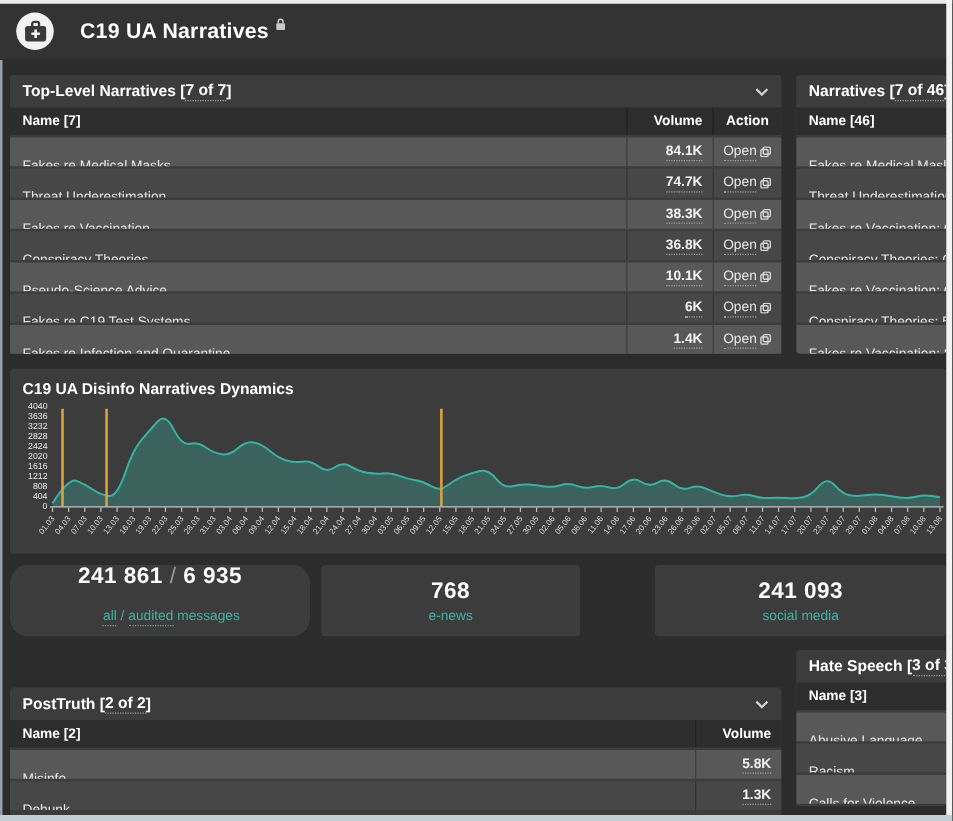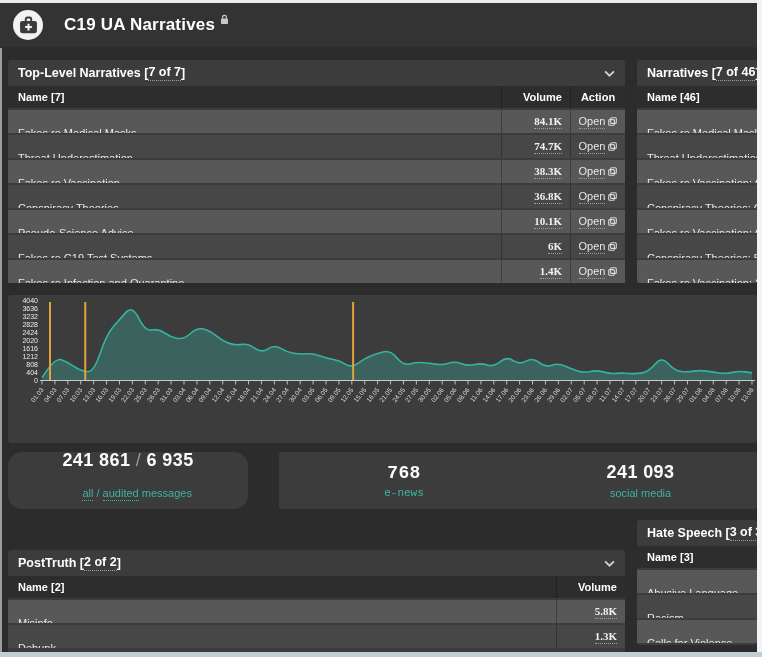--- a/index.html
+++ b/index.html
@@ -40,33 +40,33 @@
   .c{display:flex;align-items:center;min-width:0;overflow:hidden;}
   .c.name{flex:1;padding:0 10px;border-right:1px solid rgba(0,0,0,.28);white-space:nowrap;}
   .c.vol{width:60px;flex:0 0 auto;justify-content:flex-end;padding-right:8px;
          border-right:1px solid rgba(0,0,0,.28);font-weight:bold;}
   .c.act{width:54px;flex:0 0 auto;justify-content:center;}
   .c.name-only{flex:1;padding:0 10px;white-space:nowrap;border-right:none;}
   .c.vol-last{border-right:none;}
 
   .dotted{border-bottom:1px dotted #9e9e9e;padding-bottom:1px;}
   .link{cursor:pointer;white-space:nowrap;margin-top:24px;}
-  .vlink{cursor:pointer;color:#f2f2f2;font-family:Liberation Serif, serif;}
+  .vlink{cursor:pointer;color:#f2f2f2;}
   .olink{cursor:pointer;display:flex;align-items:center;gap:3px;color:#e8e8e8;}
   .open-ic{width:9px;height:9px;stroke:#d8d8d8;fill:none;stroke-width:1.1;}
 
   
   .chart-title{padding:9px 10px 2px 10px;font-size:12.5px;font-weight:bold;color:#ffffff;}
   #dynamics-svg{display:block;margin-top:1px;font-family:"Liberation Sans",sans-serif;}
 
   
   .stat{position:absolute;background:var(--panel-bg,#3c3c3c);border-radius:3px;
         display:flex;flex-direction:column;align-items:center;justify-content:center;}
   #stat1{left:8px;top:452px;width:240px;height:57px;border-radius:14px;}
-  #stat2{left:279px;top:452px;width:250px;height:57px;font-family:Liberation Mono, monospace;}
+  #stat2{left:257px;top:452px;width:207px;height:57px;}
   #stat3{left:524px;top:452px;width:233px;height:57px;}
   .stat-value{font-size:18px;font-weight:bold;color:#fbfbfb;letter-spacing:.4px;}
   .stat-value .sep{color:#9a9a9a;font-weight:normal;}
   .stat-label{font-size:11px;color:var(--accent-teal,#3fb3a4);margin-top:4px;white-space:pre;}
   .stat-label .dotted{border-bottom:1px dotted var(--accent-teal,#3fb3a4);cursor:pointer;}
 </style>
 </head>
 <body>
 
 <div class="screen">
@@ -280,20 +280,21 @@
 
         <div class="trow row3 row-light">
           <div class="c name-only">
             <span class="link dotted">Fakes re Vaccination: Specia</span>
           </div>
         </div>
       </div>
   </div>
 
   <div class="panel" id="panel-chart">
+    <div class="chart-title">C19 UA Disinfo Narratives Dynamics</div>
     <svg id="dynamics-svg" viewBox="0 0 747 120" width="747" height="120">
         <g>
           <text x="30" y="86.5" text-anchor="end" font-size="7" fill="#ececec">0</text>
           <text x="30" y="78.5" text-anchor="end" font-size="7" fill="#ececec">404</text>
           <text x="30" y="70.5" text-anchor="end" font-size="7" fill="#ececec">808</text>
           <text x="30" y="62.5" text-anchor="end" font-size="7" fill="#ececec">1212</text>
           <text x="30" y="54.5" text-anchor="end" font-size="7" fill="#ececec">1616</text>
           <text x="30" y="46.5" text-anchor="end" font-size="7" fill="#ececec">2020</text>
           <text x="30" y="38.5" text-anchor="end" font-size="7" fill="#ececec">2424</text>
           <text x="30" y="30.5" text-anchor="end" font-size="7" fill="#ececec">2828</text>

